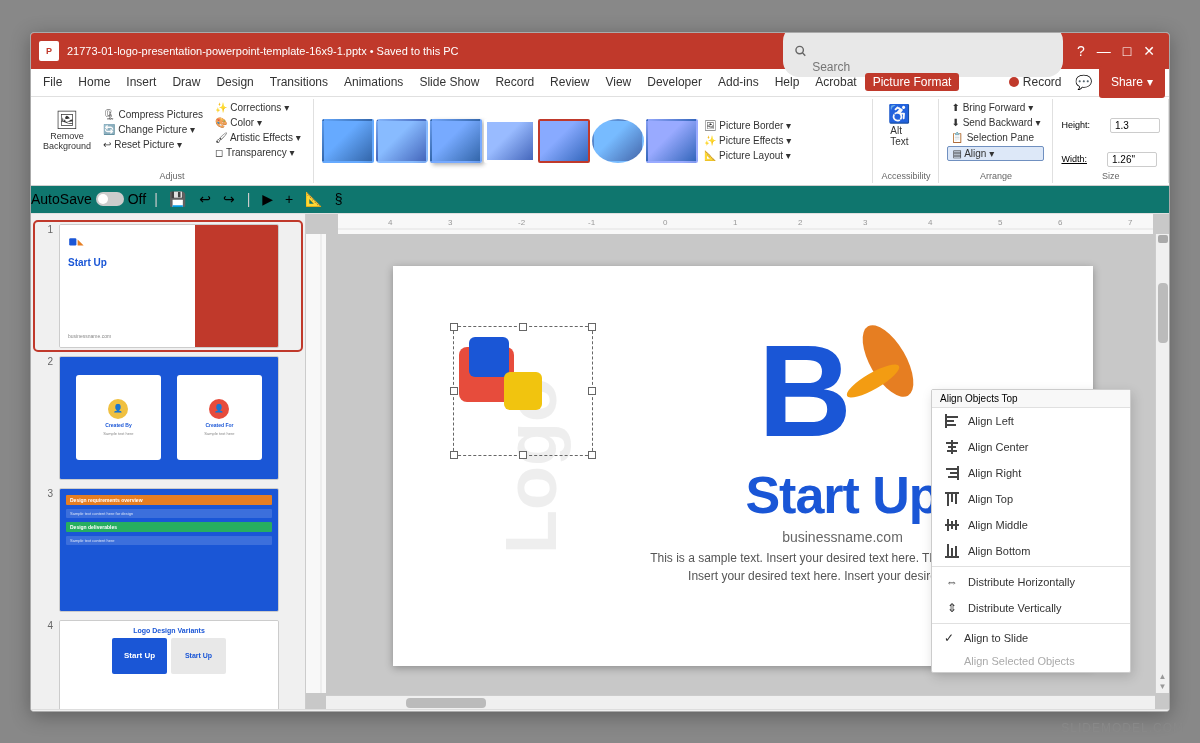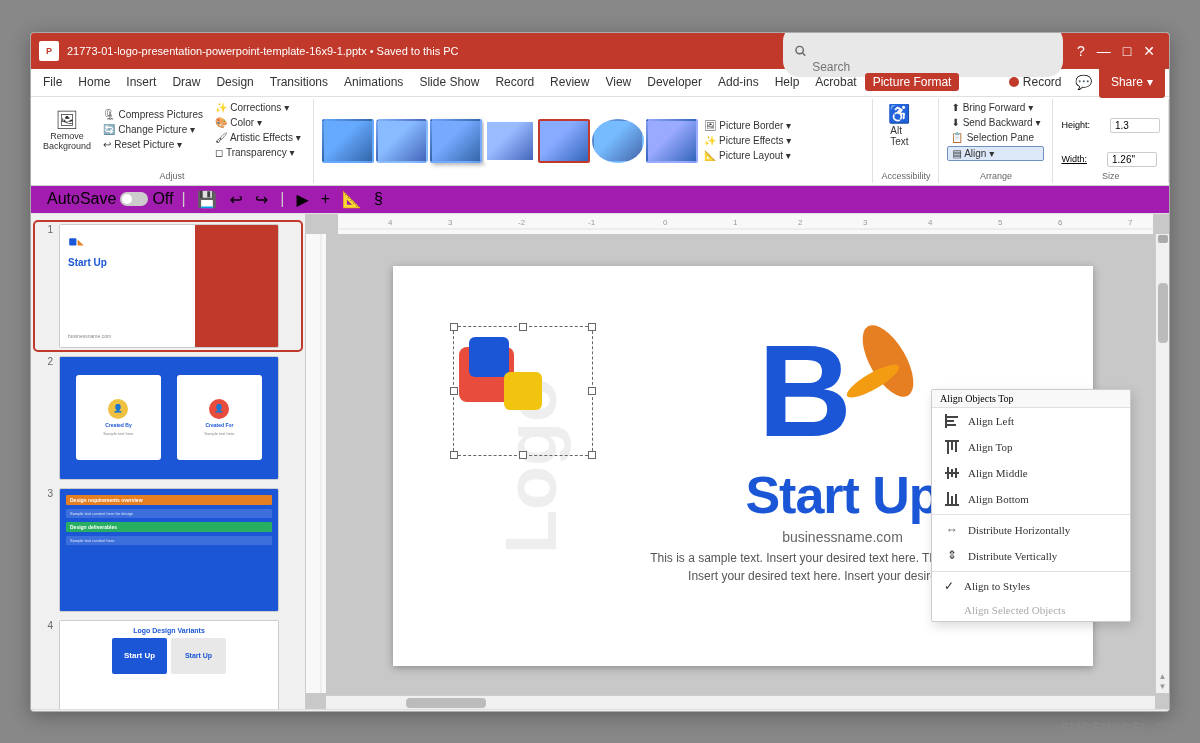--- a/index.html
+++ b/index.html
@@ -40,21 +40,21 @@
     .picture-styles { display: flex; align-items: center; gap: 2px; }
     .style-thumb { width: 52px; height: 44px; border: 2px solid transparent; border-radius: 2px; cursor: pointer; background: linear-gradient(135deg, #8af 40%, #46a); display: flex; align-items: center; justify-content: center; font-size: 8px; color: white; overflow: hidden; }
     .style-thumb.selected { border-color: #c0392b; }
 
     
     .size-inputs { display: flex; flex-direction: column; gap: 2px; font-size: 10px; }
     .size-row { display: flex; align-items: center; gap: 20px; margin-top: 17px; }
     .size-input { width: 50px; border: 1px solid #ccc; border-radius: 2px; padding: 1px 4px; font-size: 10px; }
 
     
-    .toolbar { background: #a21caf; height: 28px; display: flex; align-items: center; padding: 0 16px; border-bottom: 1px solid #e0e0e0; gap: 4px; font-size: 16px; }
+    .toolbar { background: #0f766e; height: 28px; display: flex; align-items: center; padding: 0 0; border-bottom: 1px solid #e0e0e0; gap: 4px; font-size: 14px; }
     .toolbar-item { padding: 1px 4px; cursor: pointer; }
     .toggle-switch { display: flex; align-items: center; gap: 4px; }
     .switch { width: 28px; height: 14px; background: #ccc; border-radius: 7px; position: relative; cursor: pointer; }
     .switch.off .knob { left: 2px; }
     .knob { width: 10px; height: 10px; background: white; border-radius: 50%; position: absolute; top: 2px; transition: left 0.1s; left: 16px; }
 
     
     .main-area { display: flex; height: calc(100% - 36px - 28px - 102px - 28px - 22px); position: relative; }
 
     
@@ -86,21 +86,21 @@
     .handle.mr { top: calc(50% - 4px); right: -4px; cursor: e-resize; }
     .handle.bl { bottom: -4px; left: -4px; cursor: sw-resize; }
     .handle.bc { bottom: -4px; left: calc(50% - 4px); cursor: s-resize; }
     .handle.br { bottom: -4px; right: -4px; cursor: se-resize; }
 
     
     .scroll-v { position: absolute; right: 0; top: 20px; bottom: 16px; width: 12px; background: #f0f0f0; border-left: 1px solid #ccc; }
     .scroll-h { position: absolute; bottom: 0; left: 20px; right: 12px; height: 12px; background: #f0f0f0; border-top: 1px solid #ccc; }
 
     
-    .dropdown-menu { position: absolute; top: 172px; left: 900px; background: white; border: 1px solid #ccc; box-shadow: 2px 4px 12px rgba(0,0,0,0.15); width: 200px; z-index: 100; border-radius: 2px; font-family: Liberation Serif, serif; }
+    .dropdown-menu { position: absolute; top: 172px; left: 900px; background: white; border: 1px solid #ccc; box-shadow: 2px 4px 12px rgba(0,0,0,0.15); width: 200px; z-index: 100; border-radius: 2px; }
     .dropdown-item { padding: 5px 12px; cursor: pointer; font-size: 11px; color: #333; display: flex; align-items: center; gap: 8px; white-space: nowrap; }
     .dropdown-item.checked { color: #333; }
     .dropdown-item.disabled { color: #aaa; cursor: default; }
     .dropdown-divider { height: 1px; background: #e0e0e0; margin: 2px 0; }
     .check-mark { font-size: 12px; color: #333; width: 12px; }
     .menu-icon { width: 16px; height: 16px; display: flex; align-items: center; justify-content: center; font-size: 12px; }
 
     
     .status-bar { background: #f0f0f0; height: 22px; display: flex; align-items: center; padding: 0 8px; border-top: 1px solid #ddd; gap: 8px; font-size: 11px; color: #333; }
 
@@ -428,20 +428,42 @@
                 <rect x="1" y="6" width="8" height="2" fill="#444"></rect>
                 <rect x="1" y="10" width="10" height="2" fill="#444"></rect>
                 <rect x="0" y="0" width="2" height="14" fill="#444"></rect>
               </svg>
         </span>
         <span>Align Left</span>
       </div>
       <div class="dropdown-item">
         <span class="menu-icon">
           <svg width="14" height="14" viewBox="0 0 14 14">
+                <rect x="1" y="2" width="12" height="2" fill="#444"></rect>
+                <rect x="3" y="6" width="8" height="2" fill="#444"></rect>
+                <rect x="2" y="10" width="10" height="2" fill="#444"></rect>
+                <rect x="6" y="0" width="2" height="14" fill="#444"></rect>
+              </svg>
+        </span>
+        <span>Align Center</span>
+      </div>
+      <div class="dropdown-item">
+        <span class="menu-icon">
+          <svg width="14" height="14" viewBox="0 0 14 14">
+                <rect x="1" y="2" width="12" height="2" fill="#444"></rect>
+                <rect x="5" y="6" width="8" height="2" fill="#444"></rect>
+                <rect x="3" y="10" width="10" height="2" fill="#444"></rect>
+                <rect x="12" y="0" width="2" height="14" fill="#444"></rect>
+              </svg>
+        </span>
+        <span>Align Right</span>
+      </div>
+      <div class="dropdown-item">
+        <span class="menu-icon">
+          <svg width="14" height="14" viewBox="0 0 14 14">
                 <rect x="0" y="0" width="14" height="2" fill="#444"></rect>
                 <rect x="2" y="2" width="2" height="12" fill="#444"></rect>
                 <rect x="6" y="2" width="2" height="8" fill="#444"></rect>
                 <rect x="10" y="2" width="2" height="10" fill="#444"></rect>
               </svg>
         </span>
         <span>Align Top</span>
       </div>
       <div class="dropdown-item">
         <span class="menu-icon">
@@ -470,21 +492,21 @@
         <span class="menu-icon">⇔</span>
         <span>Distribute Horizontally</span>
       </div>
       <div class="dropdown-item">
         <span class="menu-icon">⇕</span>
         <span>Distribute Vertically</span>
       </div>
       <div class="dropdown-divider"></div>
       <div class="dropdown-item checked">
         <span class="check-mark">✓</span>
-        <span>Align to Styles</span>
+        <span>Align to Slide</span>
       </div>
       <div class="dropdown-item disabled">
         <span class="check-mark"> </span>
         <span>Align Selected Objects</span>
       </div>
     </div>
 
   </div>
 
   <div class="status-bar">

